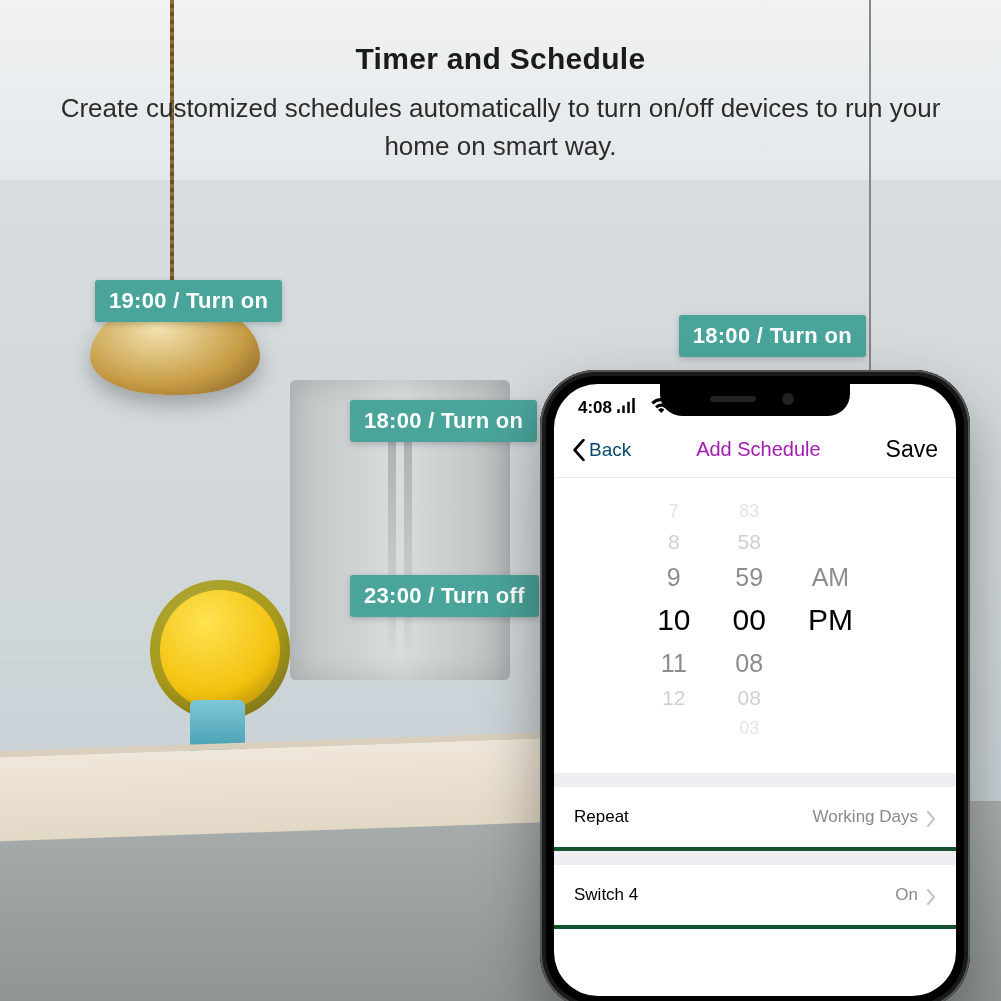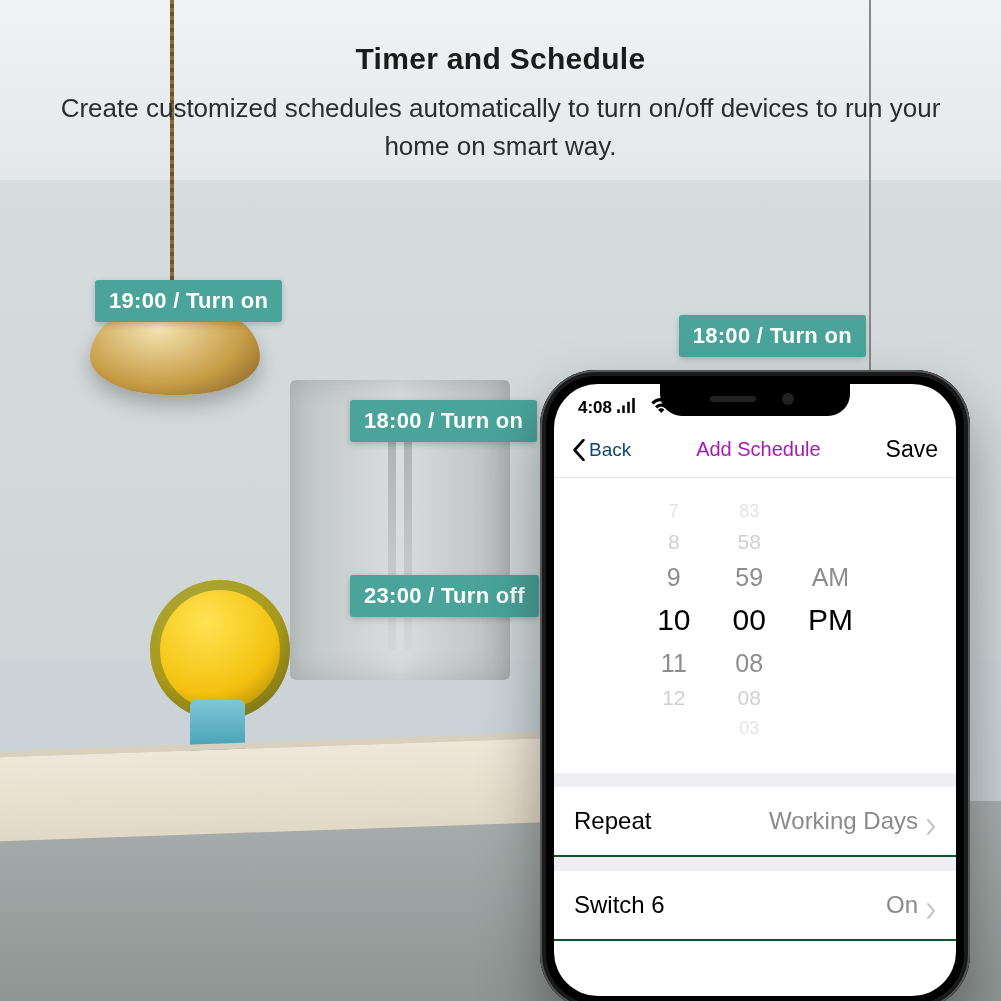--- a/index.html
+++ b/index.html
@@ -86,21 +86,21 @@
   .picker-cols{ display:flex; justify-content:center; gap:42px;
     font-variant-numeric:tabular-nums; }
   .col{ display:flex; flex-direction:column; align-items:center; color:#c7c7c9;
     font-size:24px; line-height:1.55; }
   .col .sel{ color:#000; font-size:30px; font-weight:500; }
   .col .near{ color:#8d8d90; font-size:25px; }
   .col .far{ color:#d0d0d2; font-size:21px; }
   .col .edge{ color:#e4e4e6; font-size:18px; }
 
   .row{ display:flex; justify-content:space-between; align-items:center;
-    padding:20px 20px; border-bottom:2px solid #14532d; font-size:24px; color:#000;
+    padding:20px 20px; border-bottom:4px solid #14532d; font-size:17px; color:#000;
     cursor:pointer; }
   .row .value{ color:#8a8a8d; display:flex; align-items:flex-end; }
   .row .value svg{ width:10px; height:16px; margin-left:8px; }
   .sep{ height:14px; background:#efeff3; }
 
 </style>
 </head>
 <body>
 
 <div class="scene">
@@ -192,21 +192,21 @@
       <span>Repeat</span>
       <span class="value">
         <span>Working Days</span>
         <svg viewBox="0 0 10 16">
             <path d="M2 1l6 7-6 7" fill="none" stroke="#c4c4c7" stroke-width="2" stroke-linecap="round" stroke-linejoin="round"></path>
           </svg>
       </span>
     </div>
     <div class="sep"></div>
     <div class="row">
-      <span>Switch 6</span>
+      <span>Switch 4</span>
       <span class="value">
         <span>On</span>
         <svg viewBox="0 0 10 16">
             <path d="M2 1l6 7-6 7" fill="none" stroke="#c4c4c7" stroke-width="2" stroke-linecap="round" stroke-linejoin="round"></path>
           </svg>
       </span>
     </div>
 
   </div>
 </div>

